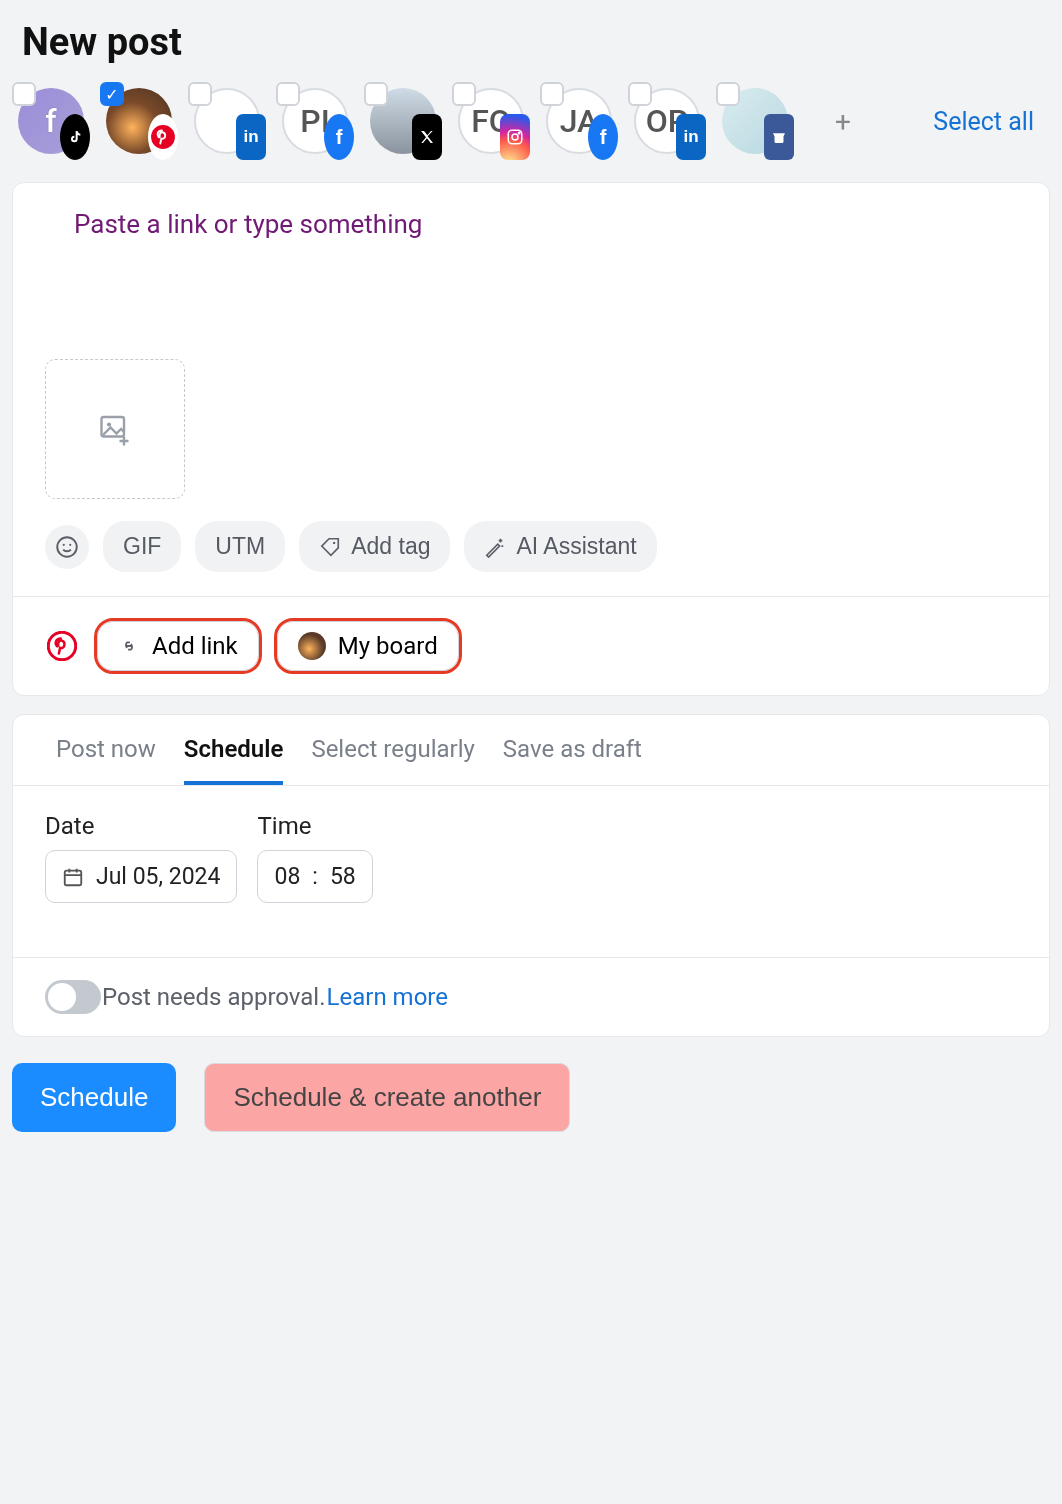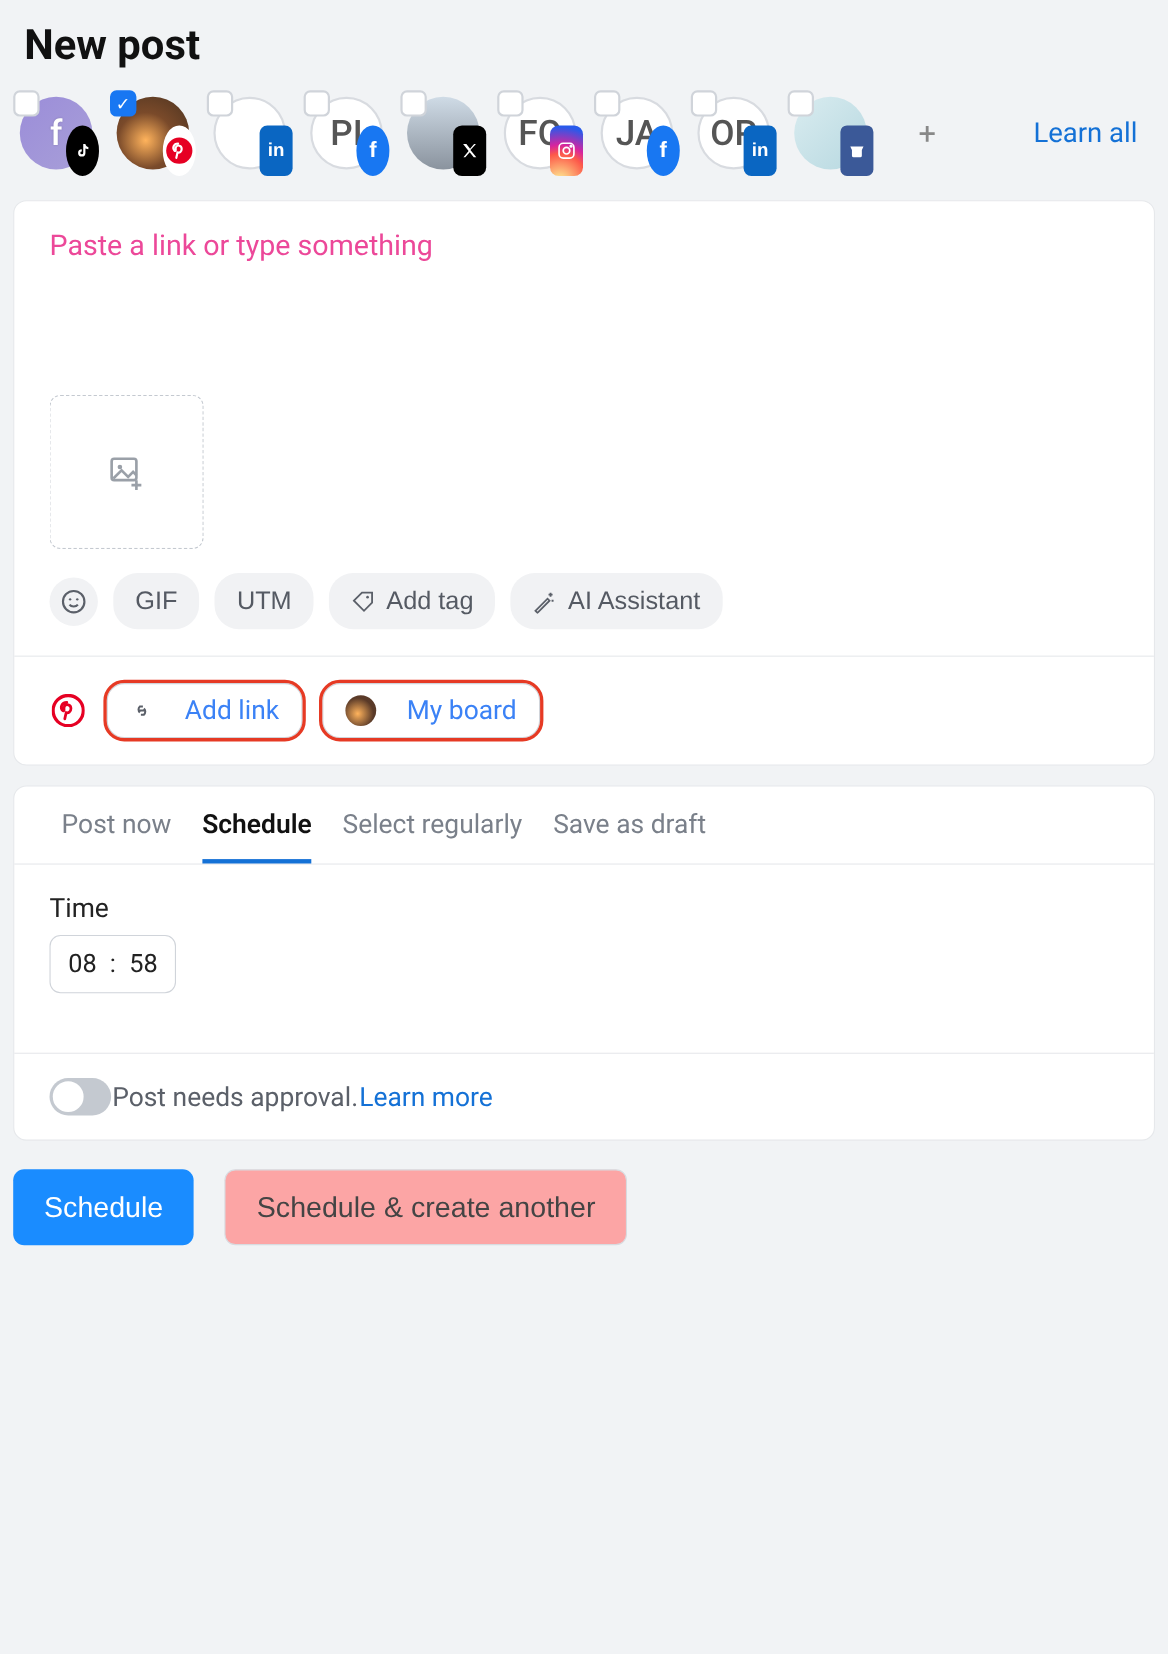--- a/index.html
+++ b/index.html
@@ -119,21 +119,22 @@
     border-radius: 12px;
     margin: 18px 0;
     border: 1px solid #e6e8eb;
   }
   .composer {
     padding: 26px 32px 24px;
   }
   .composer-text {
     min-height: 130px;
     font-size: 26px;
-    color: #ec4899;
+    color: #701a75;
+    margin-left: 29px;
   }
   .add-image {
     width: 140px;
     height: 140px;
     border: 1.5px dashed #c4c9d0;
     border-radius: 10px;
     display: flex;
     align-items: center;
     justify-content: center;
     color: #9aa0a8;
@@ -177,24 +178,24 @@
     width: 34px;
     height: 34px;
     color: #e60023;
     display:flex;align-items:center;justify-content:center;
   }
   .chip {
     border: 1px solid #d0d4da;
     border-radius: 12px;
     padding: 10px 20px;
     font-size: 24px;
-    color: #3b82f6;
-    display: flex;
-    align-items: center;
-    gap: 28px;
+    color: #000000;
+    display: flex;
+    align-items: center;
+    gap: 12px;
     cursor: pointer;
   }
   .chip.hl {
     outline: 3px solid #e63a24;
     outline-offset: 0;
     border-radius: 16px;
   }
   .chip .mini-img {
     width: 28px;
     height: 28px;
@@ -385,21 +386,21 @@
         <div class="checkbox"></div>
         <div class="avatar paint"></div>
         <div class="badge google">
           <svg width="18" height="18" viewBox="0 0 24 24" fill="#fff">
             <path d="M4 7h16l-2 4H6z M6 11h12v7a2 2 0 01-2 2H8a2 2 0 01-2-2z"></path>
           </svg>
         </div>
       </div>
       <div class="add-account">+</div>
     </div>
-  <div class="select-all">Learn all</div>
+  <div class="select-all">Select all</div>
 </div>
 
 <div class="card">
   <div class="composer">
     <div class="composer-text">Paste a link or type something</div>
     <div class="add-image">
       <svg width="38" height="36" viewBox="0 0 24 24" fill="none" stroke="#9aa0a8" stroke-width="1.6">
         <rect x="3" y="4" width="15" height="13" rx="1.5"></rect>
         <circle cx="8" cy="9" r="1.4" fill="#9aa0a8" stroke="none"></circle>
         <path d="M4 16 L9 11 L13 15 L16 12 L18 14"></path>
@@ -456,20 +457,30 @@
 <div class="card">
   <div class="tabs">
     <div class="tab">Post now</div>
     <div class="tab active">Schedule</div>
     <div class="tab">Select regularly</div>
     <div class="tab">Save as draft</div>
   </div>
   <div class="sched-body">
     <div class="field-row">
       <div class="field">
+        <div class="field-label">Date</div>
+        <div class="input-box">
+          <svg width="22" height="22" viewBox="0 0 24 24" fill="none" stroke="#555" stroke-width="2">
+            <rect x="3" y="5" width="18" height="16" rx="2"></rect>
+            <path d="M3 10 L21 10 M8 3 L8 7 M16 3 L16 7"></path>
+          </svg>
+          <span>Jul 05, 2024</span>
+        </div>
+      </div>
+      <div class="field">
         <div class="field-label">Time</div>
         <div class="input-box">
           <span>08</span>
           <span>:</span>
           <span>58</span>
         </div>
       </div>
     </div>
   </div>
   <div class="approval-row">

